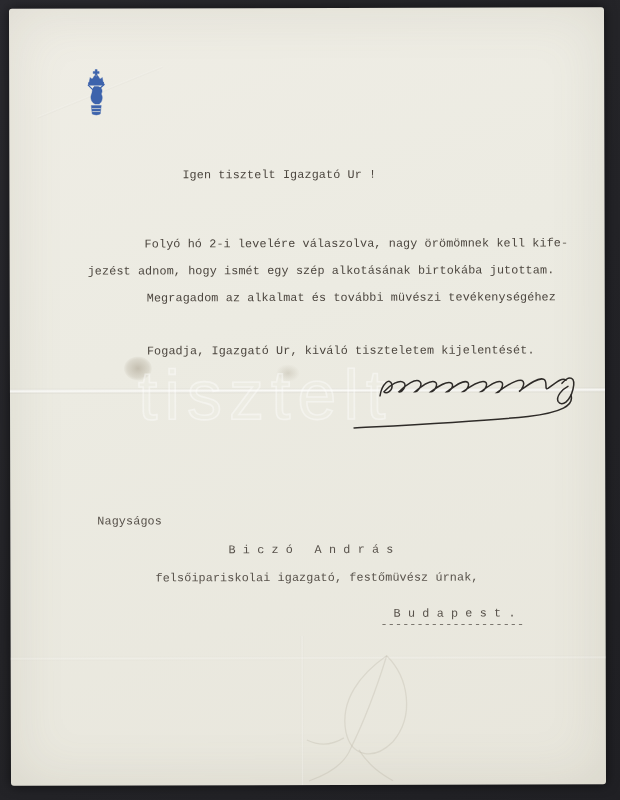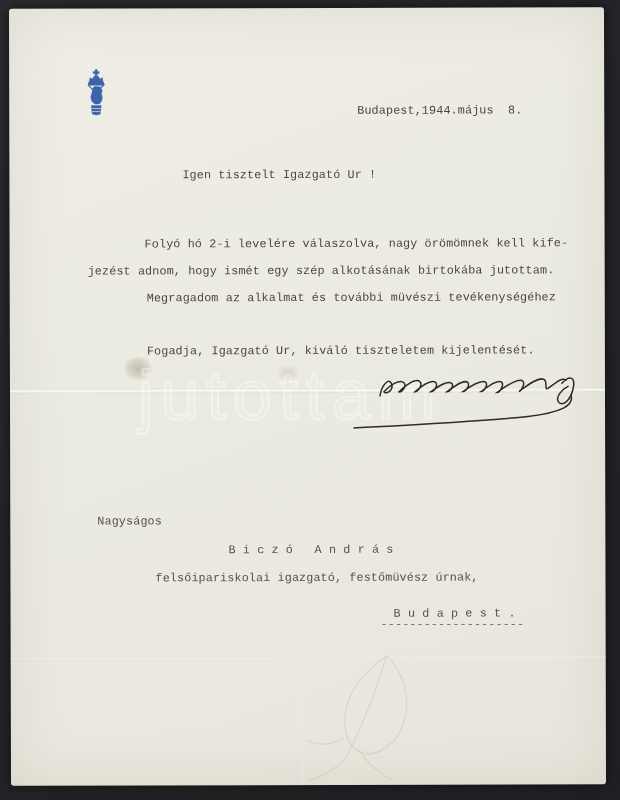--- a/index.html
+++ b/index.html
@@ -58,30 +58,29 @@
         <path d="M13,1 h2 v2 h2 v2 h-2 v2 h-2 v-2 h-2 v-2 h2 Z" stroke-width="0.4"></path>
         <path d="M7,14 L8,9 Q10,12 11.5,8.5 Q13,5.5 14,8.5 Q15,5.5 16.5,8.5 Q18,12 20,9 L21,14 Z" stroke-width="0.5"></path>
         <rect x="6.5" y="14" width="15" height="2.4" rx="0.6"></rect>
         <path d="M12,18 C9.5,20.5 10.5,24 9,26.5 C7.8,30.5 10,34.5 13,35.5 L17,35.5 C20,33.5 21,28.5 19,25.5 C21,22 19.5,18.8 16,18 Z" stroke-width="0.4"></path>
         <path d="M10.5,21 L6,16.5 M17.5,20 L22,16" stroke-width="1.2" fill="none" stroke-linecap="round"></path>
         <path d="M9,37 L19,37 L18,45.5 Q14,47.5 10,45.5 Z" stroke-width="0.4"></path>
         <path d="M9.5,40 h9 M10,43 h8" stroke="#e8e6dc" stroke-width="0.7" fill="none"></path>
       </g>
     </svg>
 
-    <div class="tw" style="left:348px;top:96px;">Budapest,1944.május  8.</div>
 
     <div class="tw" style="left:173px;top:160px;">Igen tisztelt Igazgató Ur !</div>
 
     <div class="tw" style="left:135px;top:229px;">Folyó hó 2-i levelére válaszolva, nagy örömömnek kell kife-</div>
     <div class="tw" style="left:78px;top:256px;">jezést adnom, hogy ismét egy szép alkotásának birtokába jutottam.</div>
     <div class="tw" style="left:137px;top:283px;">Megragadom az alkalmat és további müvészi tevékenységéhez</div>
     <div class="tw" style="left:137px;top:336px;">Fogadja, Igazgató Ur, kiváló tiszteletem kijelentését.</div>
 
-    <div class="watermark">jutottam</div>
+    <div class="watermark">tisztelt</div>
 
     <svg class="sig-svg" viewBox="0 0 268 84">
       <g fill="none" stroke="#2e2b28" stroke-width="1.5" stroke-linecap="round">
         <path d="M50,36 C52,24 60,17 62,25 C63,31 56,35 54,32
                  C60,25 70,19 74,23 C77,26 72,33 69,32
                  C76,25 86,18 90,22 C93,25 88,32 85,32
                  C92,26 102,19 106,23 C108,26 104,32 101,32
                  C108,27 118,20 122,24 C124,27 120,32 117,32
                  C124,27 134,19 138,23 C140,26 136,32 133,32
                  C140,27 152,19 156,23 C158,26 154,32 151,32

